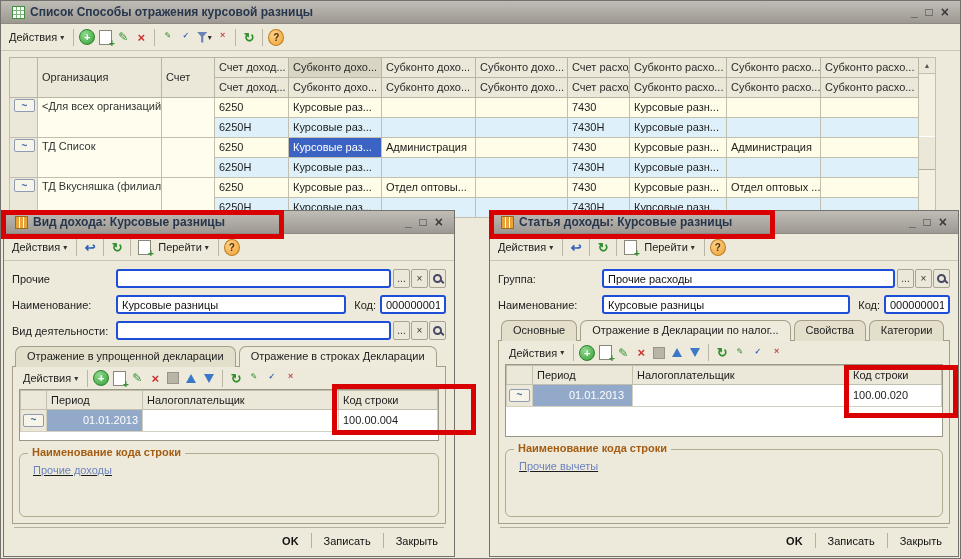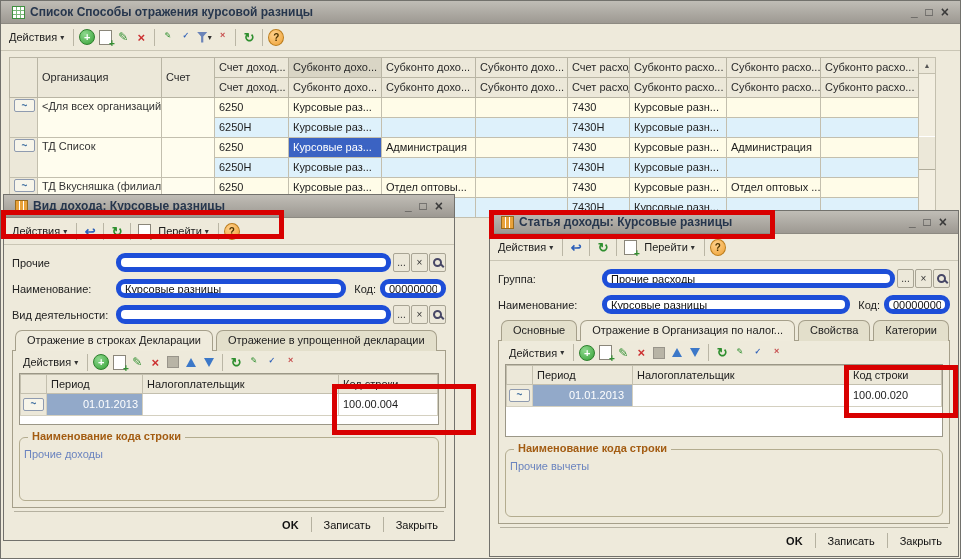--- a/index.html
+++ b/index.html
@@ -56,27 +56,27 @@
   td.iv{background:#fffce8;}
   td.bl{background:#def1fb;}
   td.sel{background:#3b63c3;color:#fff;}
   .marker{width:19px;height:11px;background:#f7f5ea;border:1px solid #8f9bb0;border-radius:2px;
     display:flex;align-items:center;justify-content:center;color:#3f6fa0;font-weight:bold;font-size:10px;line-height:8px;}
   .vscroll{width:17px;background:#f3efe1;border:1px solid #c3bfae;border-left:none;display:flex;flex-direction:column;box-sizing:border-box;height:154px;}
   .vs-btn{height:15px;background:#ece8d9;border-bottom:1px solid #c3bfae;display:flex;align-items:center;justify-content:center;font-size:7px;color:#555;}
   .vs-thumb{margin-top:62px;height:32px;background:#ece8d9;border-top:1px solid #fff;border-bottom:1px solid #b0ac9b;}
   
   .dialog{position:absolute;display:flex;flex-direction:column;}
-  .dlg-left{left:3px;top:194px;width:452px;height:347px;}
+  .dlg-left{left:3px;top:210px;width:452px;height:347px;}
   .dlg-right{left:489px;top:210px;width:470px;height:347px;}
   .dlg-body{flex:1;min-height:0;padding:7px 8px 0;display:flex;flex-direction:column;}
   .frow{display:flex;align-items:center;height:21px;margin-bottom:5px;}
   .flabel{width:104px;flex:none;color:#222;}
-  .finput{flex:1;min-width:0;height:19px;box-sizing:border-box;background:#fff;border:5px solid #1d4ed8;
-    border-radius:9px;padding:0 4px;font-family:"Liberation Sans",sans-serif;font-size:11px;color:#111;}
+  .finput{flex:1;min-width:0;height:19px;box-sizing:border-box;background:#fff;border:2px solid #1d4ed8;
+    border-radius:3px;padding:0 4px;font-family:"Liberation Sans",sans-serif;font-size:11px;color:#111;}
   .code-input{flex:none;width:66px;}
   .lookup{display:flex;gap:1px;margin-left:2px;flex:none;}
   .lbtn{width:17px;height:19px;box-sizing:border-box;background:#ece8d9;border:1px solid #a8a494;border-radius:2px;
     display:flex;align-items:center;justify-content:center;font-size:10px;color:#333;line-height:10px;}
   .i-mag{position:relative;width:11px;height:11px;}
   .i-mag::before{content:"";position:absolute;left:1px;top:1px;width:5px;height:5px;border:2px solid #474766;border-radius:50%;}
   .i-mag::after{content:"";position:absolute;right:0px;bottom:0px;width:2px;height:5px;background:#474766;transform:rotate(-45deg);}
   .tabs{display:flex;gap:3px;padding-left:3px;position:relative;z-index:2;}
   .tab{border:1px solid #a59f8a;border-bottom:none;border-radius:7px 7px 0 0;padding:3px 11px 3px;
     background:#e3dfcb;margin-bottom:-1px;white-space:nowrap;overflow:hidden;color:#222;}
@@ -86,21 +86,21 @@
   .panel .toolbar{border-bottom:none;padding-left:0;}
   .grid{border:1px solid #9b9787;background:#fff;overflow:hidden;}
   .grid table{border-collapse:collapse;table-layout:fixed;width:100%;}
   .grid th{background:#ece8d9;border:1px solid #c3bfae;font-weight:normal;text-align:left;
     padding:1px 4px;height:16px;white-space:nowrap;overflow:hidden;}
   .grid td{border:1px solid #d4d0c0;padding:1px 4px;height:17px;white-space:nowrap;overflow:hidden;background:#fff;}
   .grid td.mkc{background:#ece8d9;padding:2px 2px;vertical-align:middle;}
   .grid td.psel{background:#92a9c9;color:#fff;padding-left:36px;}
   .grid td.fill{border:none;height:auto;}
   .fgroup{position:relative;border:1px solid #b3ac8f;border-radius:6px;margin-top:12px;
-    padding:10px 4px 4px;background:#eeeadb;}
+    padding:10px 13px 4px;background:#eeeadb;text-decoration:underline;}
   .fgroup .legend{position:absolute;top:-8px;left:8px;background:#eeeadb;padding:0 4px;
     color:#a35c12;font-weight:bold;}
   .fgroup .val{color:#6b84bf;}
   .dlg-footer{height:25px;margin:3px 2px 3px;border-top:1px solid #b5b1a0;display:flex;
     align-items:center;justify-content:flex-end;gap:12px;padding:0 6px;}
   .fbtn{color:#111;}
   .fbtn.ok{font-weight:bold;}
   .fsep{width:1px;height:15px;background:#b5b1a0;}
   
   .redbox{position:absolute;border:5px solid #d80000;box-sizing:border-box;z-index:60;}
@@ -347,22 +347,22 @@
         <input class="finput" value="" style="">
         <div class="lookup">
           <span class="lbtn">...</span>
           <span class="lbtn">×</span>
           <span class="lbtn">
               <span class="i-mag"></span>
             </span>
         </div>
       </div>
       <div class="tabs">
+        <div class="tab">Отражение в упрощенной декларации</div>
         <div class="tab active">Отражение в строках Декларации</div>
-        <div class="tab">Отражение в упрощенной декларации</div>
       </div>
       <div class="panel">
         <div class="toolbar">
           <div class="tbtn">
             <span>Действия</span>
             <span class="caret">▾</span>
           </div>
           <div class="tsep"></div>
           <span class="ico">
               <span class="i-add">+</span>
@@ -492,21 +492,21 @@
         </div>
       </div>
       <div class="frow">
         <span class="flabel">Наименование:</span>
         <input class="finput" value="Курсовые разницы" style="">
         <span style="margin:0 4px 0 8px;flex:none;">Код:</span>
         <input class="finput code-input" value="000000001" style="">
       </div>
       <div class="tabs">
         <div class="tab">Основные</div>
-        <div class="tab active" style="max-width:218px;">Отражение в Организация по налог...</div>
+        <div class="tab active" style="max-width:218px;">Отражение в Декларации по налог...</div>
         <div class="tab">Свойства</div>
         <div class="tab">Категории</div>
       </div>
       <div class="panel">
         <div class="toolbar">
           <div class="tbtn">
             <span>Действия</span>
             <span class="caret">▾</span>
           </div>
           <div class="tsep"></div>

